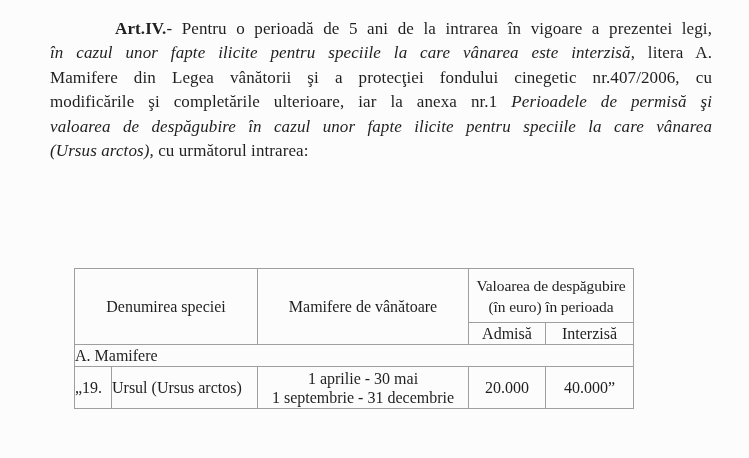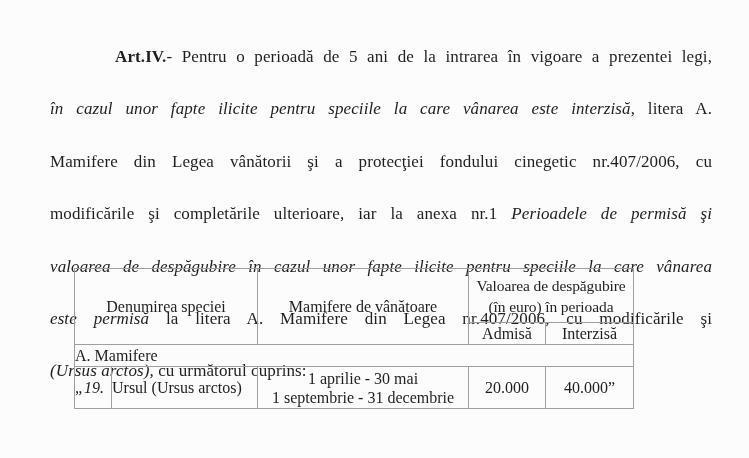--- a/index.html
+++ b/index.html
@@ -24,21 +24,20 @@
     top: 17px;
     width: 662px;
     font-size: 17px;
     line-height: 24.4px;
     letter-spacing: 0.1px;
   }
   .pline {
     text-align: justify;
     text-align-last: justify;
     white-space: normal;
-    margin-top: 28px;
   }
   .pline.first { text-indent: 65px; }
   .pline.last  { text-align-last: left; }
   .seg-b { font-weight: bold; }
   .seg-i { font-style: italic; }
 
   
   .doc-table {
     position: absolute;
     left: 74px;
@@ -62,37 +61,36 @@
     font-size: 15.5px;
     line-height: 21px;
     letter-spacing: -0.1px;
   }
   .cell-period {
     white-space: pre-line;
     line-height: 19px;
     padding-left: 5px;
     text-align: center;
   }
-  .cell-num { padding-left: 3px; font-style: italic; }
+  .cell-num { padding-left: 3px; }
   .cell-species { padding-left: 4px; }
   .cell-section { padding-left: 2px; }
 </style>
 </head>
 <body>
 
 <div class="page">
 
   <div class="article">
       <div class="pline first"><span class="seg-b">Art.IV.</span><span>- Pentru o perioadă de 5 ani de la intrarea în vigoare a prezentei legi,</span></div>
       <div class="pline"><span class="seg-i">în cazul unor fapte ilicite pentru speciile la care vânarea este interzisă</span><span>, litera A.</span></div>
       <div class="pline"><span>Mamifere din Legea vânătorii şi a protecţiei fondului cinegetic nr.407/2006, cu</span></div>
       <div class="pline"><span>modificările şi completările ulterioare, iar la anexa nr.1 </span><span class="seg-i">Perioadele de permisă şi</span></div>
       <div class="pline"><span class="seg-i">valoarea de despăgubire în cazul unor fapte ilicite pentru speciile la care vânarea</span></div>
-      <div class="pline"><span class="seg-i">este permisă</span><span> la litera A. Mamifere din Legea nr.407/2006, cu modificările şi</span></div>
-      <div class="pline last"><span class="seg-i">(Ursus arctos),</span><span> cu următorul cuprins:</span></div>
+      <div class="pline last"><span class="seg-i">(Ursus arctos),</span><span> cu următorul intrarea:</span></div>
     </div>
 
   <table class="doc-table">
     <colgroup>
       <col style="width:37px">
       <col style="width:146px">
       <col style="width:211px">
       <col style="width:77px">
       <col style="width:88px">
     </colgroup>

